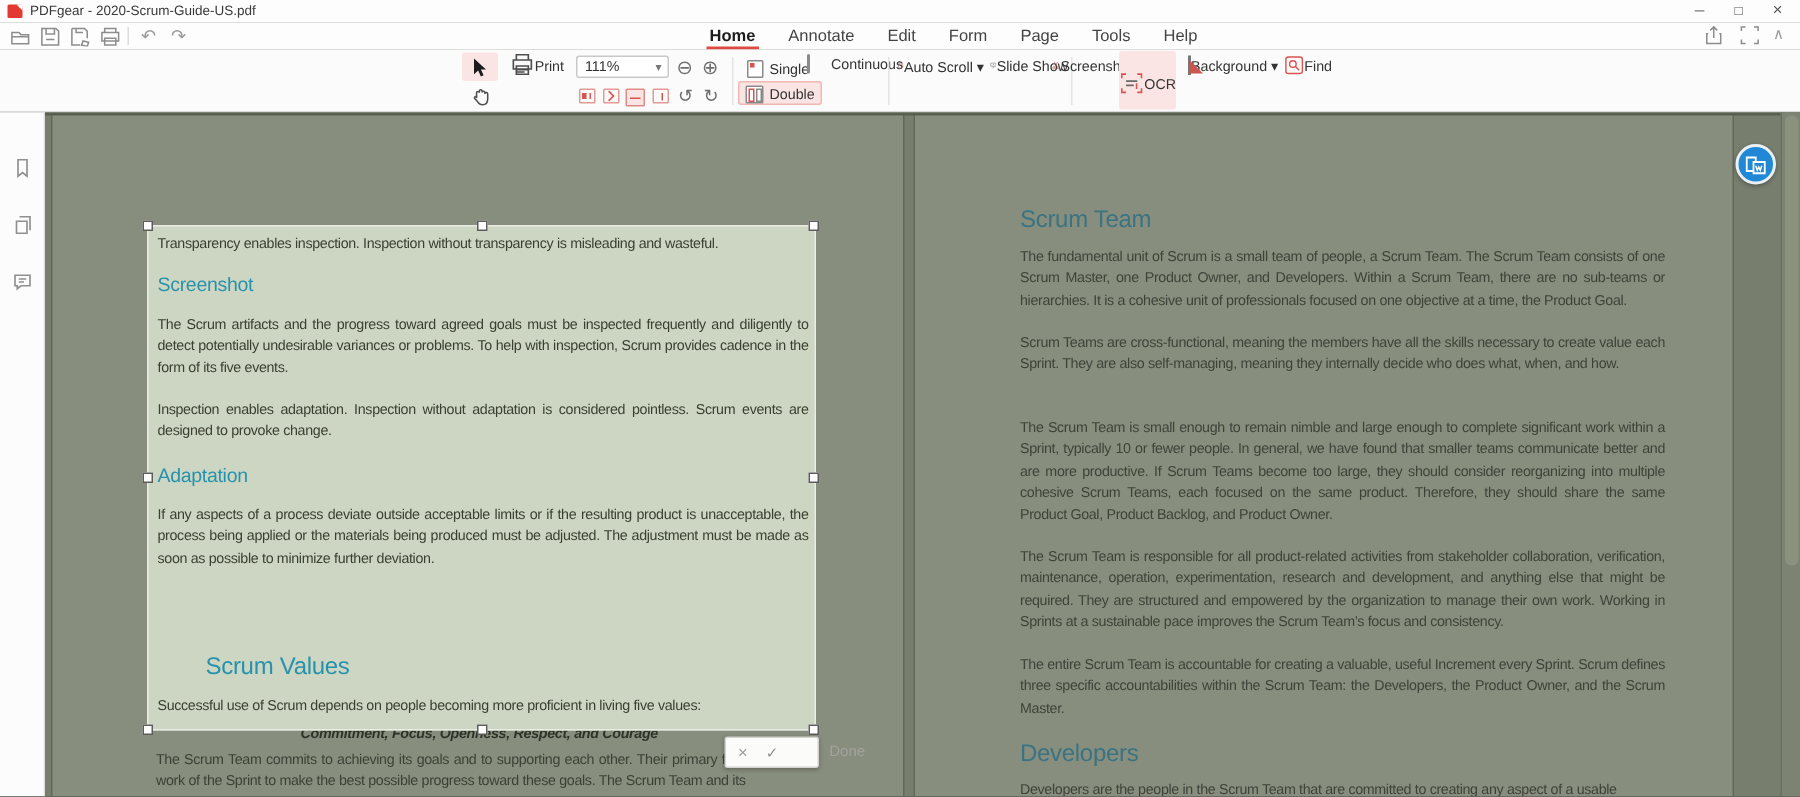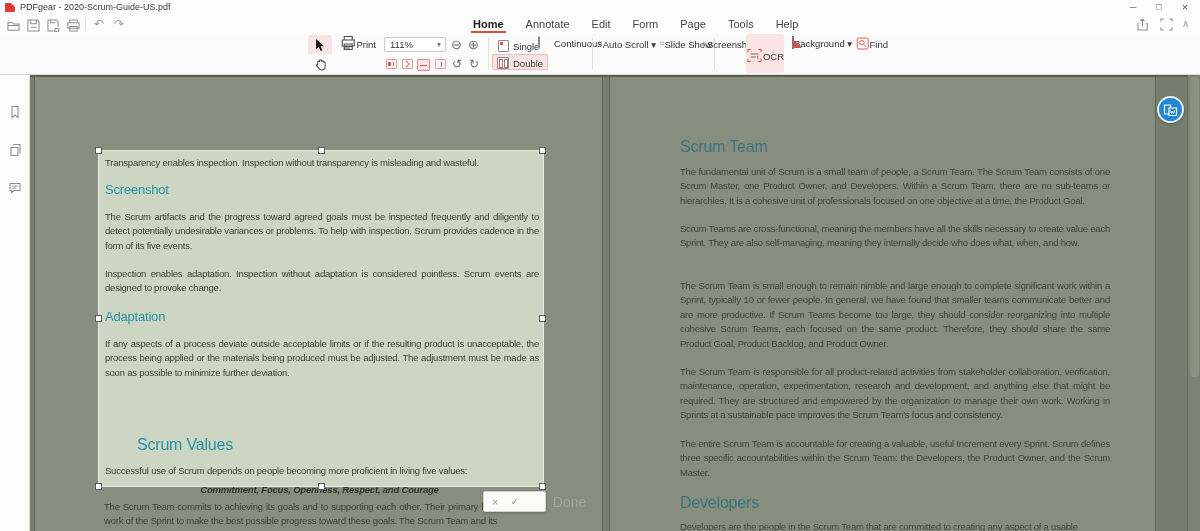--- a/index.html
+++ b/index.html
@@ -73,21 +73,21 @@
   .selection .p{color:#3a3f30;}
   .selection .h1,.selection .h2{color:#2792ab;}
   .handle{position:absolute;width:7px;height:7px;background:#fdfdfd;border:1px solid #5c5c5c;}
 
   
   .done-popup{position:absolute;left:453px;top:416px;width:63px;height:21px;background:#fbfbf9;
      border:1px solid #d2d2cf;border-radius:2px;box-shadow:0 1px 3px rgba(0,0,0,.25);
      display:flex;align-items:center;}
   .done-x{font-size:11px;color:#9b9b9b;margin-left:8px;}
   .done-check{font-size:10px;color:#8f8f8f;margin-left:12px;}
-  .done-label{font-size:14px;color:#a3a39f;margin-left:2px;padding-left:32px;}
+  .done-label{font-size:10px;color:#a3a39f;margin-left:2px;padding-left:32px;}
 
   
   .fab{position:absolute;left:1127px;top:21px;width:27px;height:27px;border-radius:50%;
      background:#2088d4;border:2px solid #e9f0f6;box-shadow:0 1px 3px rgba(0,0,0,.3);}
   .fab svg{position:absolute;left:4px;top:4px;width:15px;height:15px;stroke:#fff;fill:none;stroke-width:1.2;}
 
   
   .scrollbar{position:absolute;right:0;top:0;width:13px;height:456px;background:#7d8373;
      border-left:1px solid #6a7060;}
   .scroll-thumb{position:absolute;left:2px;top:2px;width:9px;height:300px;background:#8b917f;border-radius:4px;}

